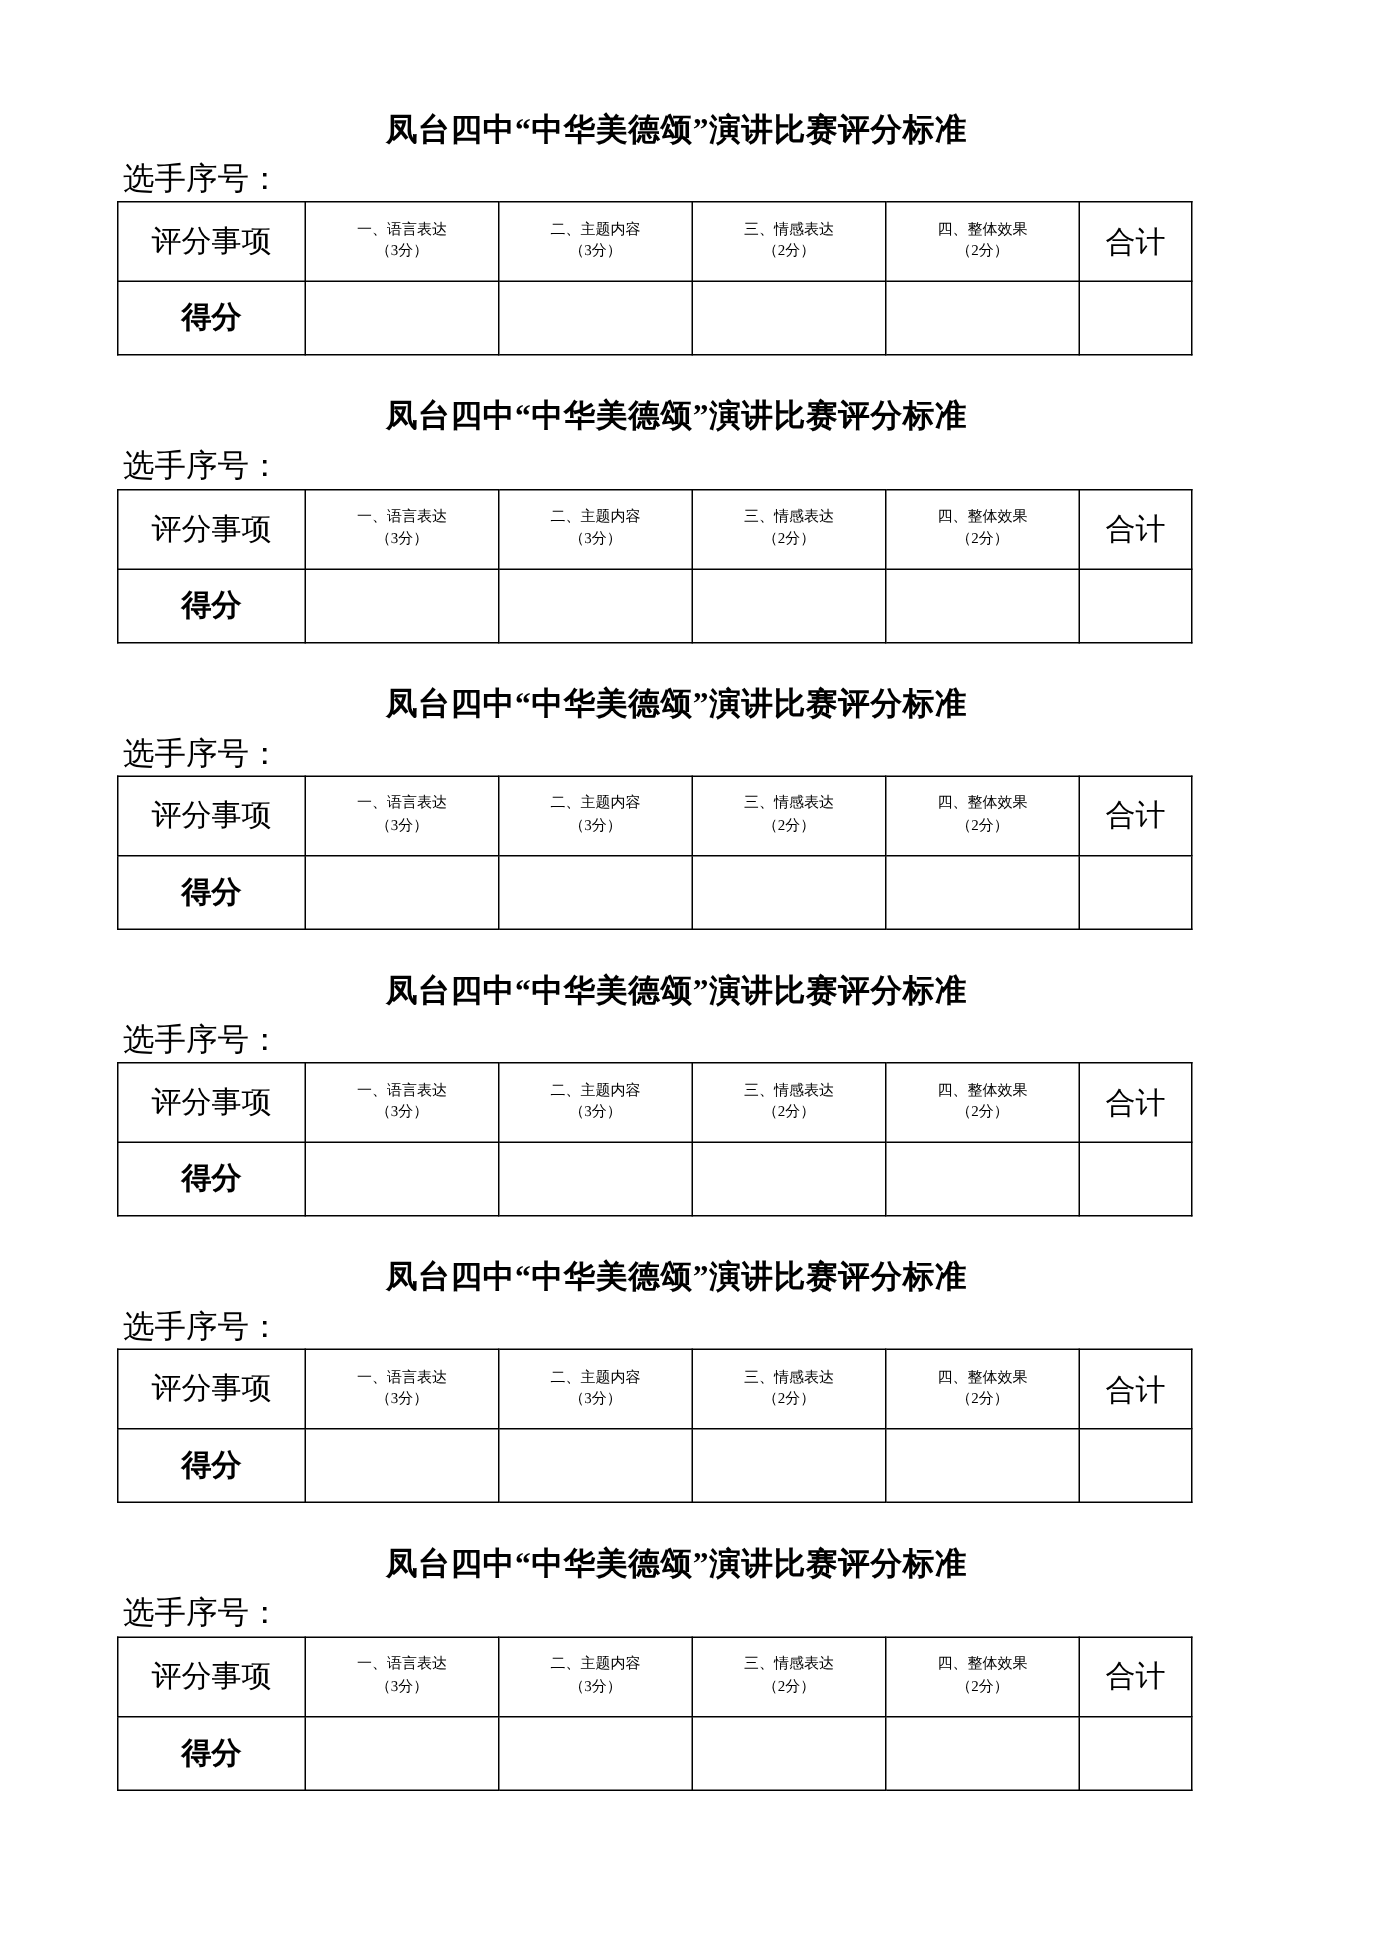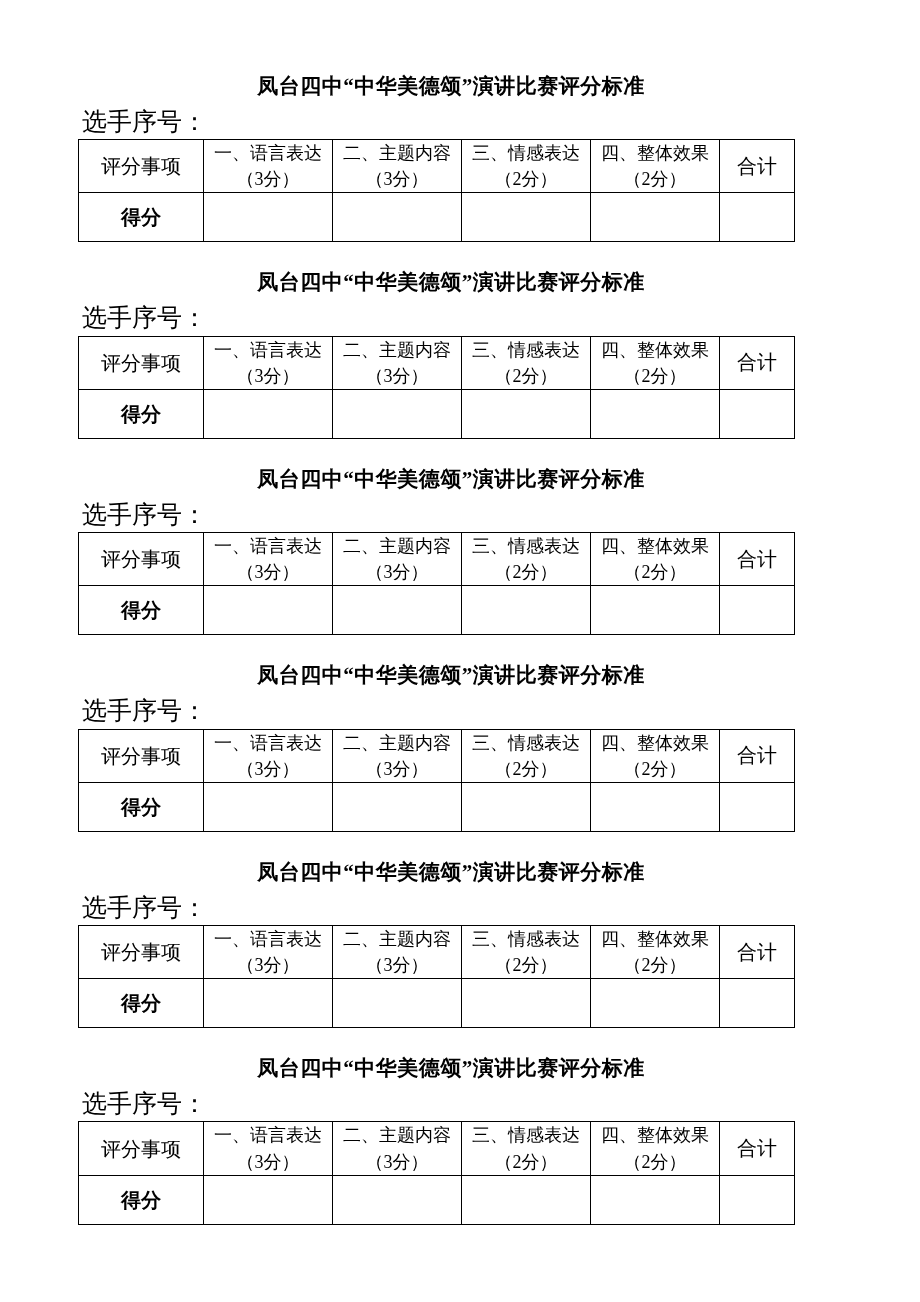--- a/index.html
+++ b/index.html
@@ -27,21 +27,21 @@
   .block-title {
     text-align: center;
     font-size: 21px;
     font-weight: bold;
     font-family: "Liberation Serif", "DejaVu Serif", serif;
     letter-spacing: 0.5px;
     margin: 0 0 6px 0;
     padding-left: 18px;
   }
   .block-subtitle {
-    font-size: 25px;
+    font-size: 21px;
     font-family: "Liberation Serif", "DejaVu Serif", serif;
     margin: 0 0 2px 0;
     padding-left: 4px;
     line-height: 1.25;
   }
   table.score-table {
     border-collapse: collapse;
     width: 710px;
     table-layout: fixed;
     margin-left: 0;
@@ -57,21 +57,21 @@
   .col-total  { width: 74px; }
 
   .row-head td { height: 52px; }
   .row-score td { height: 48px; font-weight: bold; }
 
   .cell-label {
     font-size: 20px;
     line-height: 1.2;
   }
   .cell-crit {
-    font-size: 18px;
+    font-size: 10px;
     line-height: 1.45;
   }
   .cell-crit .l1 { display: block; }
   .cell-crit .l2 { display: block; }
   .cell-total {
     font-size: 20px;
     margin-top: 12px;
   }
   .cell-empty { font-size: 14px; }
 </style>

